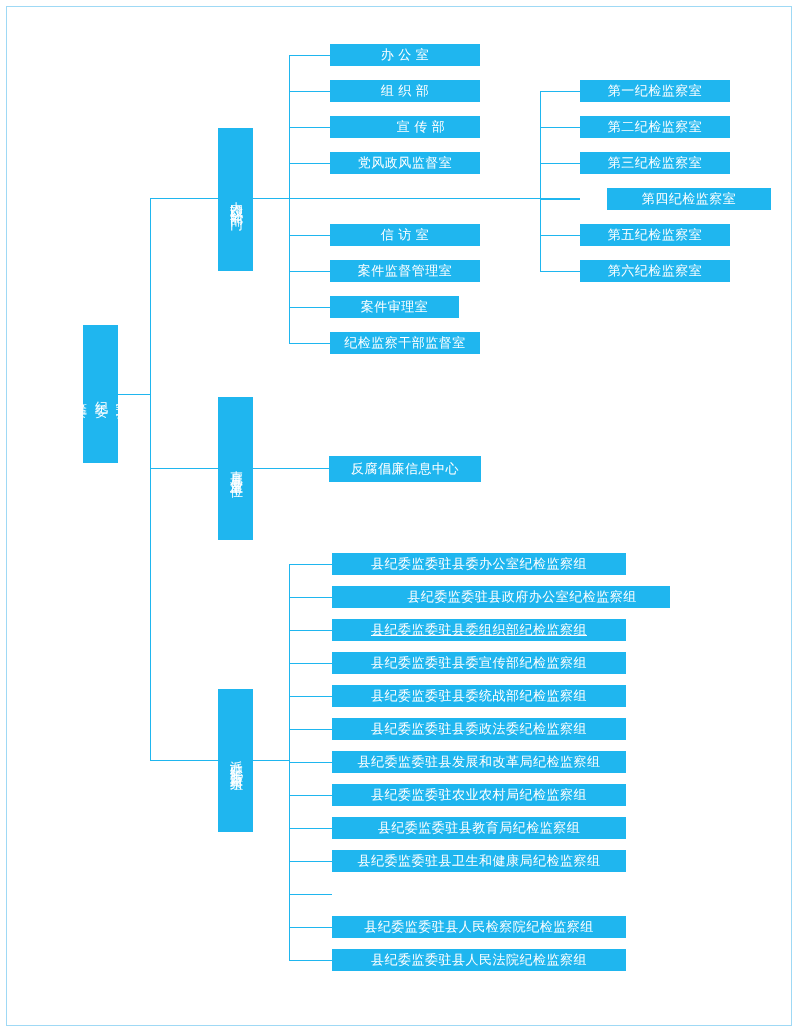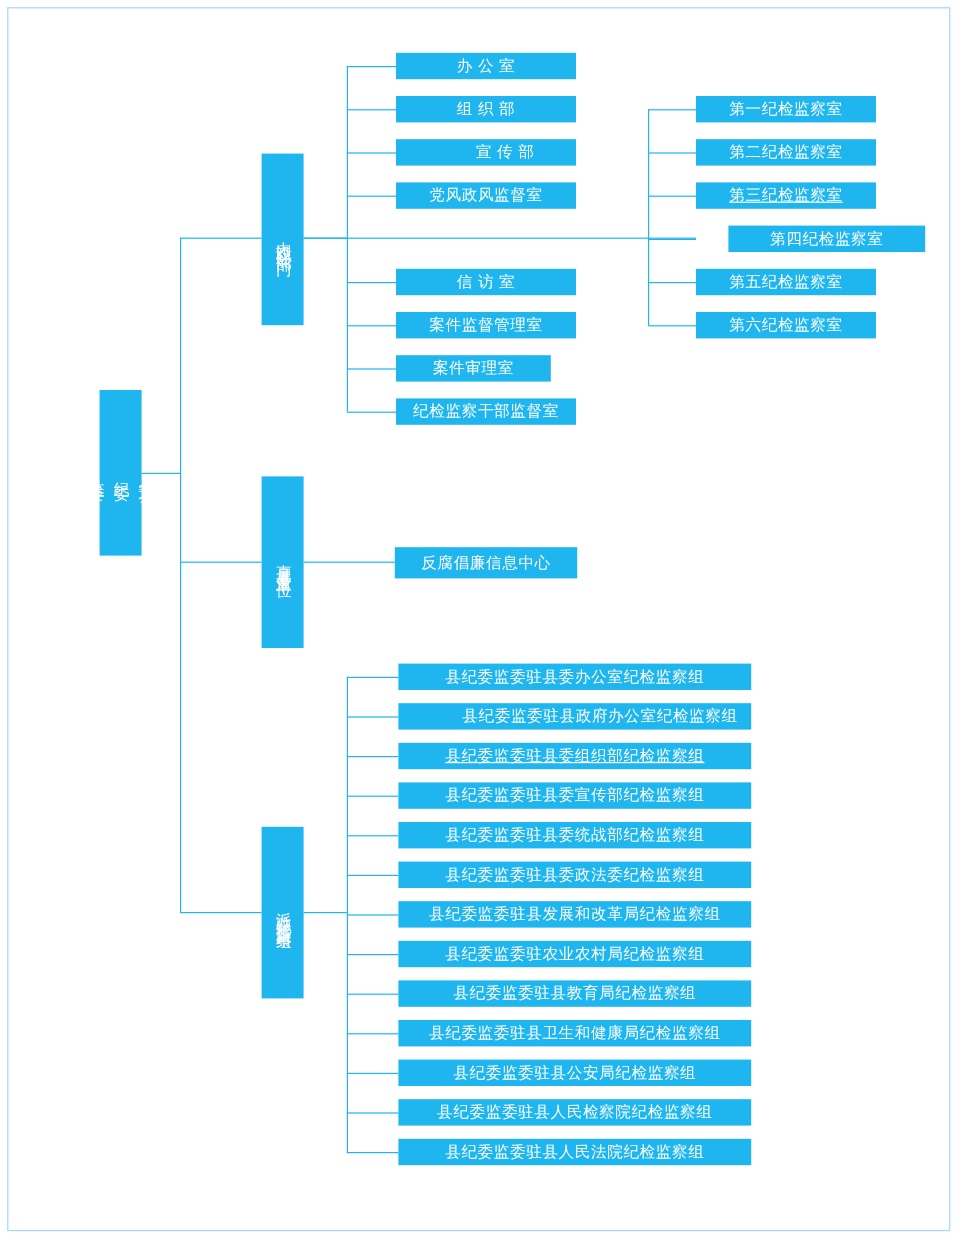--- a/index.html
+++ b/index.html
@@ -121,33 +121,32 @@
   <div class="node" style="left:330px; top:80px; width:150px; height:22px;">组 织 部</div>
   <div class="node" style="left:330px; top:116px; width:150px; height:22px;padding-left:32px;">宣 传 部</div>
   <div class="node" style="left:330px; top:152px; width:150px; height:22px;">党风政风监督室</div>
   <div class="node" style="left:330px; top:224px; width:150px; height:22px;">信 访 室</div>
   <div class="node" style="left:330px; top:260px; width:150px; height:22px;">案件监督管理室</div>
   <div class="node" style="left:330px; top:296px; width:129px; height:22px;">案件审理室</div>
   <div class="node" style="left:330px; top:332px; width:150px; height:22px;">纪检监察干部监督室</div>
 
   <div class="node" style="left:580px; top:80px; width:150px; height:22px;">第一纪检监察室</div>
   <div class="node" style="left:580px; top:116px; width:150px; height:22px;">第二纪检监察室</div>
-  <div class="node" style="left:580px; top:152px; width:150px; height:22px;text-decoration:underline;">第三纪检监察室</div>
+  <div class="node" style="left:580px; top:152px; width:150px; height:22px;">第三纪检监察室</div>
   <div class="node" style="left:607px; top:188px; width:164px; height:22px;">第四纪检监察室</div>
   <div class="node" style="left:580px; top:224px; width:150px; height:22px;">第五纪检监察室</div>
   <div class="node" style="left:580px; top:260px; width:150px; height:22px;">第六纪检监察室</div>
 
   <div class="node" style="left:329px; top:456px; width:152px; height:26px;">反腐倡廉信息中心</div>
 
   <div class="node" style="left:332px; top:553px; width:294px; height:22px;">县纪委监委驻县委办公室纪检监察组</div>
-  <div class="node" style="left:332px; top:586px; width:294px; height:22px;padding-left:42px;">县纪委监委驻县政府办公室纪检监察组</div>
+  <div class="node" style="left:332px; top:586px; width:338px; height:22px;padding-left:42px;">县纪委监委驻县政府办公室纪检监察组</div>
   <div class="node" style="left:332px; top:619px; width:294px; height:22px;text-decoration:underline;">县纪委监委驻县委组织部纪检监察组</div>
   <div class="node" style="left:332px; top:652px; width:294px; height:22px;">县纪委监委驻县委宣传部纪检监察组</div>
   <div class="node" style="left:332px; top:685px; width:294px; height:22px;">县纪委监委驻县委统战部纪检监察组</div>
   <div class="node" style="left:332px; top:718px; width:294px; height:22px;">县纪委监委驻县委政法委纪检监察组</div>
   <div class="node" style="left:332px; top:751px; width:294px; height:22px;">县纪委监委驻县发展和改革局纪检监察组</div>
   <div class="node" style="left:332px; top:817px; width:294px; height:22px;">县纪委监委驻县教育局纪检监察组</div>
   <div class="node" style="left:332px; top:784px; width:294px; height:22px;">县纪委监委驻农业农村局纪检监察组</div>
   <div class="node" style="left:332px; top:850px; width:294px; height:22px;">县纪委监委驻县卫生和健康局纪检监察组</div>
-  <div class="node" style="left:332px; top:883px; width:294px; height:22px;">县纪委监委驻县公安局纪检监察组</div>
   <div class="node" style="left:332px; top:916px; width:294px; height:22px;">县纪委监委驻县人民检察院纪检监察组</div>
   <div class="node" style="left:332px; top:949px; width:294px; height:22px;">县纪委监委驻县人民法院纪检监察组</div>
 </div>
 
 </body></html>

